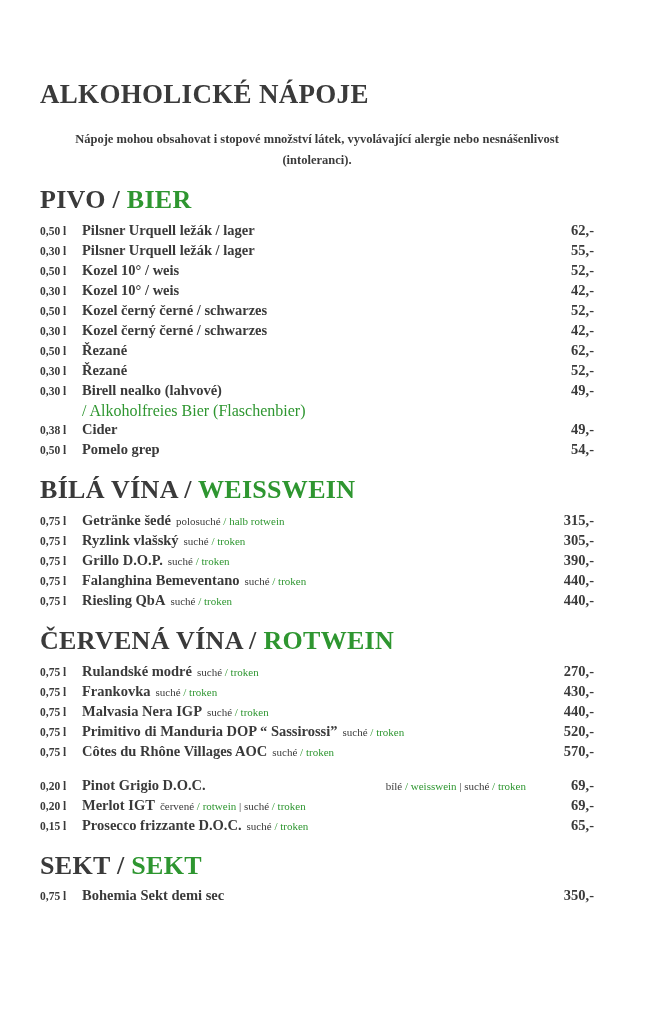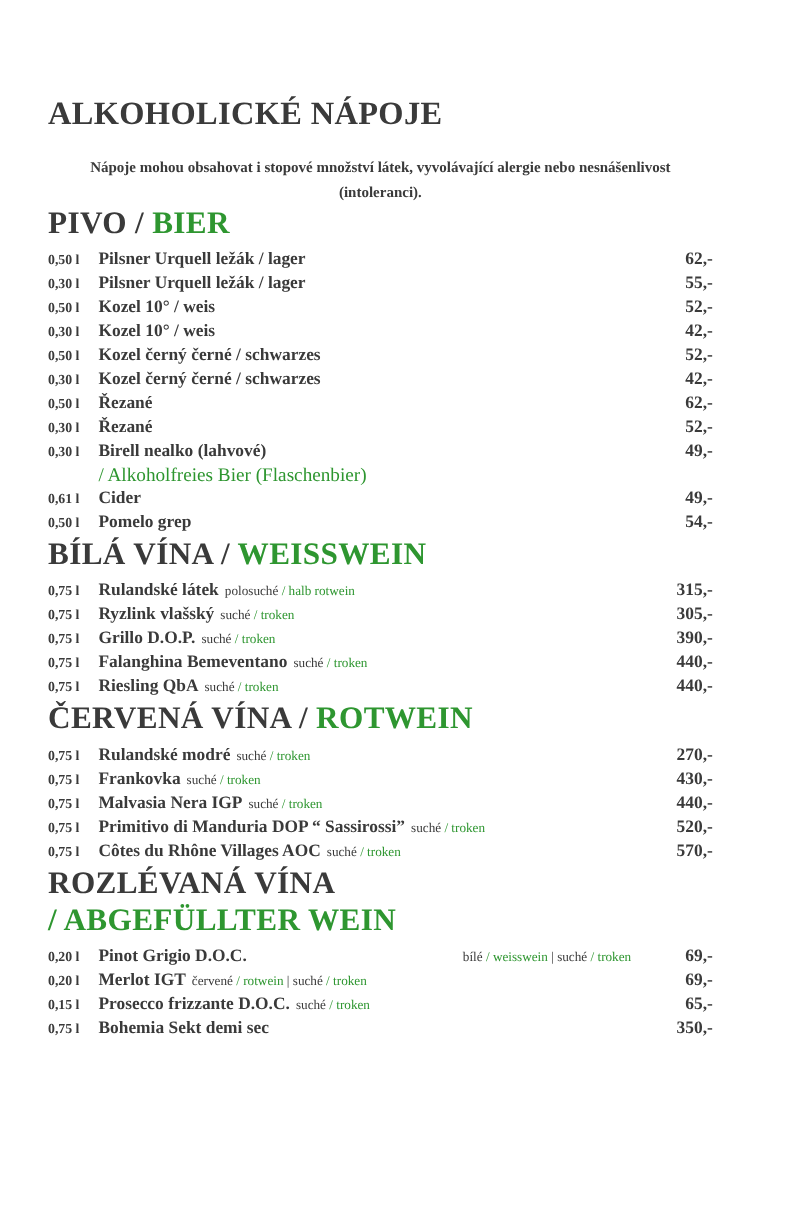--- a/index.html
+++ b/index.html
@@ -12,21 +12,21 @@
   .page{padding:60px 76px 0 40px;}
   .c-green{color:#2e9630;}
   .c-dark{color:#3a3a3a;}
 
   .title{font-size:27px;font-weight:bold;line-height:1.22;letter-spacing:.3px;}
   .title .line{display:block;}
 
   .note-cs{margin:18px 0 0;font-size:12.5px;font-weight:bold;line-height:1.65;text-align:center;}
   .note-de{margin:0;font-size:12.5px;font-weight:normal;line-height:1.65;}
 
-  .section{}
+  .section{margin-top:14px;}
   .section-title{margin:0 0 5px;font-size:26px;font-weight:bold;line-height:1.22;letter-spacing:.3px;}
   .section-title .line{display:block;}
 
   .row{display:flex;align-items:baseline;line-height:19px;}
   .vol{flex:none;width:42px;font-size:11.5px;font-weight:bold;white-space:nowrap;}
   .name{font-size:14.5px;font-weight:bold;white-space:nowrap;}
   .desc{font-size:11px;margin-left:5px;white-space:nowrap;}
   .fill{flex:1 1 auto;}
   .note-right{font-size:11px;margin-right:16px;white-space:nowrap;}
   .price{flex:none;min-width:52px;text-align:right;font-size:14.5px;font-weight:bold;}
@@ -93,37 +93,37 @@
           <span class="price c-dark">52,-</span>
         </div>
         <div class="row">
           <span class="vol c-dark">0,30 l</span>
           <span class="name c-dark">Birell nealko (lahvové)</span>
           <span class="fill"></span>
           <span class="price c-dark">49,-</span>
         </div>
         <div class="subline c-green">/ Alkoholfreies Bier (Flaschenbier)</div>
         <div class="row">
-          <span class="vol c-dark">0,61 l</span>
+          <span class="vol c-dark">0,38 l</span>
           <span class="name c-dark">Cider</span>
           <span class="fill"></span>
           <span class="price c-dark">49,-</span>
         </div>
         <div class="row">
           <span class="vol c-dark">0,50 l</span>
           <span class="name c-dark">Pomelo grep</span>
           <span class="fill"></span>
           <span class="price c-dark">54,-</span>
         </div>
       </section>
       <section class="section">
         <h2 class="section-title"><span class="c-dark">BÍLÁ VÍNA</span><span class="c-dark"> / </span><span class="c-green">WEISSWEIN</span></h2>
         <div class="row">
           <span class="vol c-dark">0,75 l</span>
-          <span class="name c-dark">Rulandské látek</span>
+          <span class="name c-dark">Getränke šedé</span>
           <span class="desc"><span class="c-dark">polosuché </span><span class="c-green">/ halb rotwein</span></span>
           <span class="fill"></span>
           <span class="price c-dark">315,-</span>
         </div>
         <div class="row">
           <span class="vol c-dark">0,75 l</span>
           <span class="name c-dark">Ryzlink vlašský</span>
           <span class="desc"><span class="c-dark">suché </span><span class="c-green">/ troken</span></span>
           <span class="fill"></span>
           <span class="price c-dark">305,-</span>
@@ -182,24 +182,20 @@
         </div>
         <div class="row">
           <span class="vol c-dark">0,75 l</span>
           <span class="name c-dark">Côtes du Rhône Villages AOC</span>
           <span class="desc"><span class="c-dark">suché </span><span class="c-green">/ troken</span></span>
           <span class="fill"></span>
           <span class="price c-dark">570,-</span>
         </div>
       </section>
       <section class="section">
-        <h2 class="section-title">
-          <span class="line c-dark">ROZLÉVANÁ VÍNA</span>
-          <span class="line c-green">/ ABGEFÜLLTER WEIN</span>
-        </h2>
         <div class="row">
           <span class="vol c-dark">0,20 l</span>
           <span class="name c-dark">Pinot Grigio D.O.C.</span>
           <span class="fill"></span>
           <span class="note-right"><span class="c-dark">bílé </span><span class="c-green">/ weisswein</span><span class="c-dark"> | </span><span class="c-dark">suché </span><span class="c-green">/ troken</span></span>
           <span class="price c-dark">69,-</span>
         </div>
         <div class="row">
           <span class="vol c-dark">0,20 l</span>
           <span class="name c-dark">Merlot IGT</span>
@@ -209,20 +205,21 @@
         </div>
         <div class="row">
           <span class="vol c-dark">0,15 l</span>
           <span class="name c-dark">Prosecco frizzante D.O.C.</span>
           <span class="desc"><span class="c-dark">suché </span><span class="c-green">/ troken</span></span>
           <span class="fill"></span>
           <span class="price c-dark">65,-</span>
         </div>
       </section>
       <section class="section">
+        <h2 class="section-title"><span class="c-dark">SEKT</span><span class="c-dark"> / </span><span class="c-green">SEKT</span></h2>
         <div class="row">
           <span class="vol c-dark">0,75 l</span>
           <span class="name c-dark">Bohemia Sekt demi sec</span>
           <span class="fill"></span>
           <span class="price c-dark">350,-</span>
         </div>
       </section>
     </div>
 </main>
 

